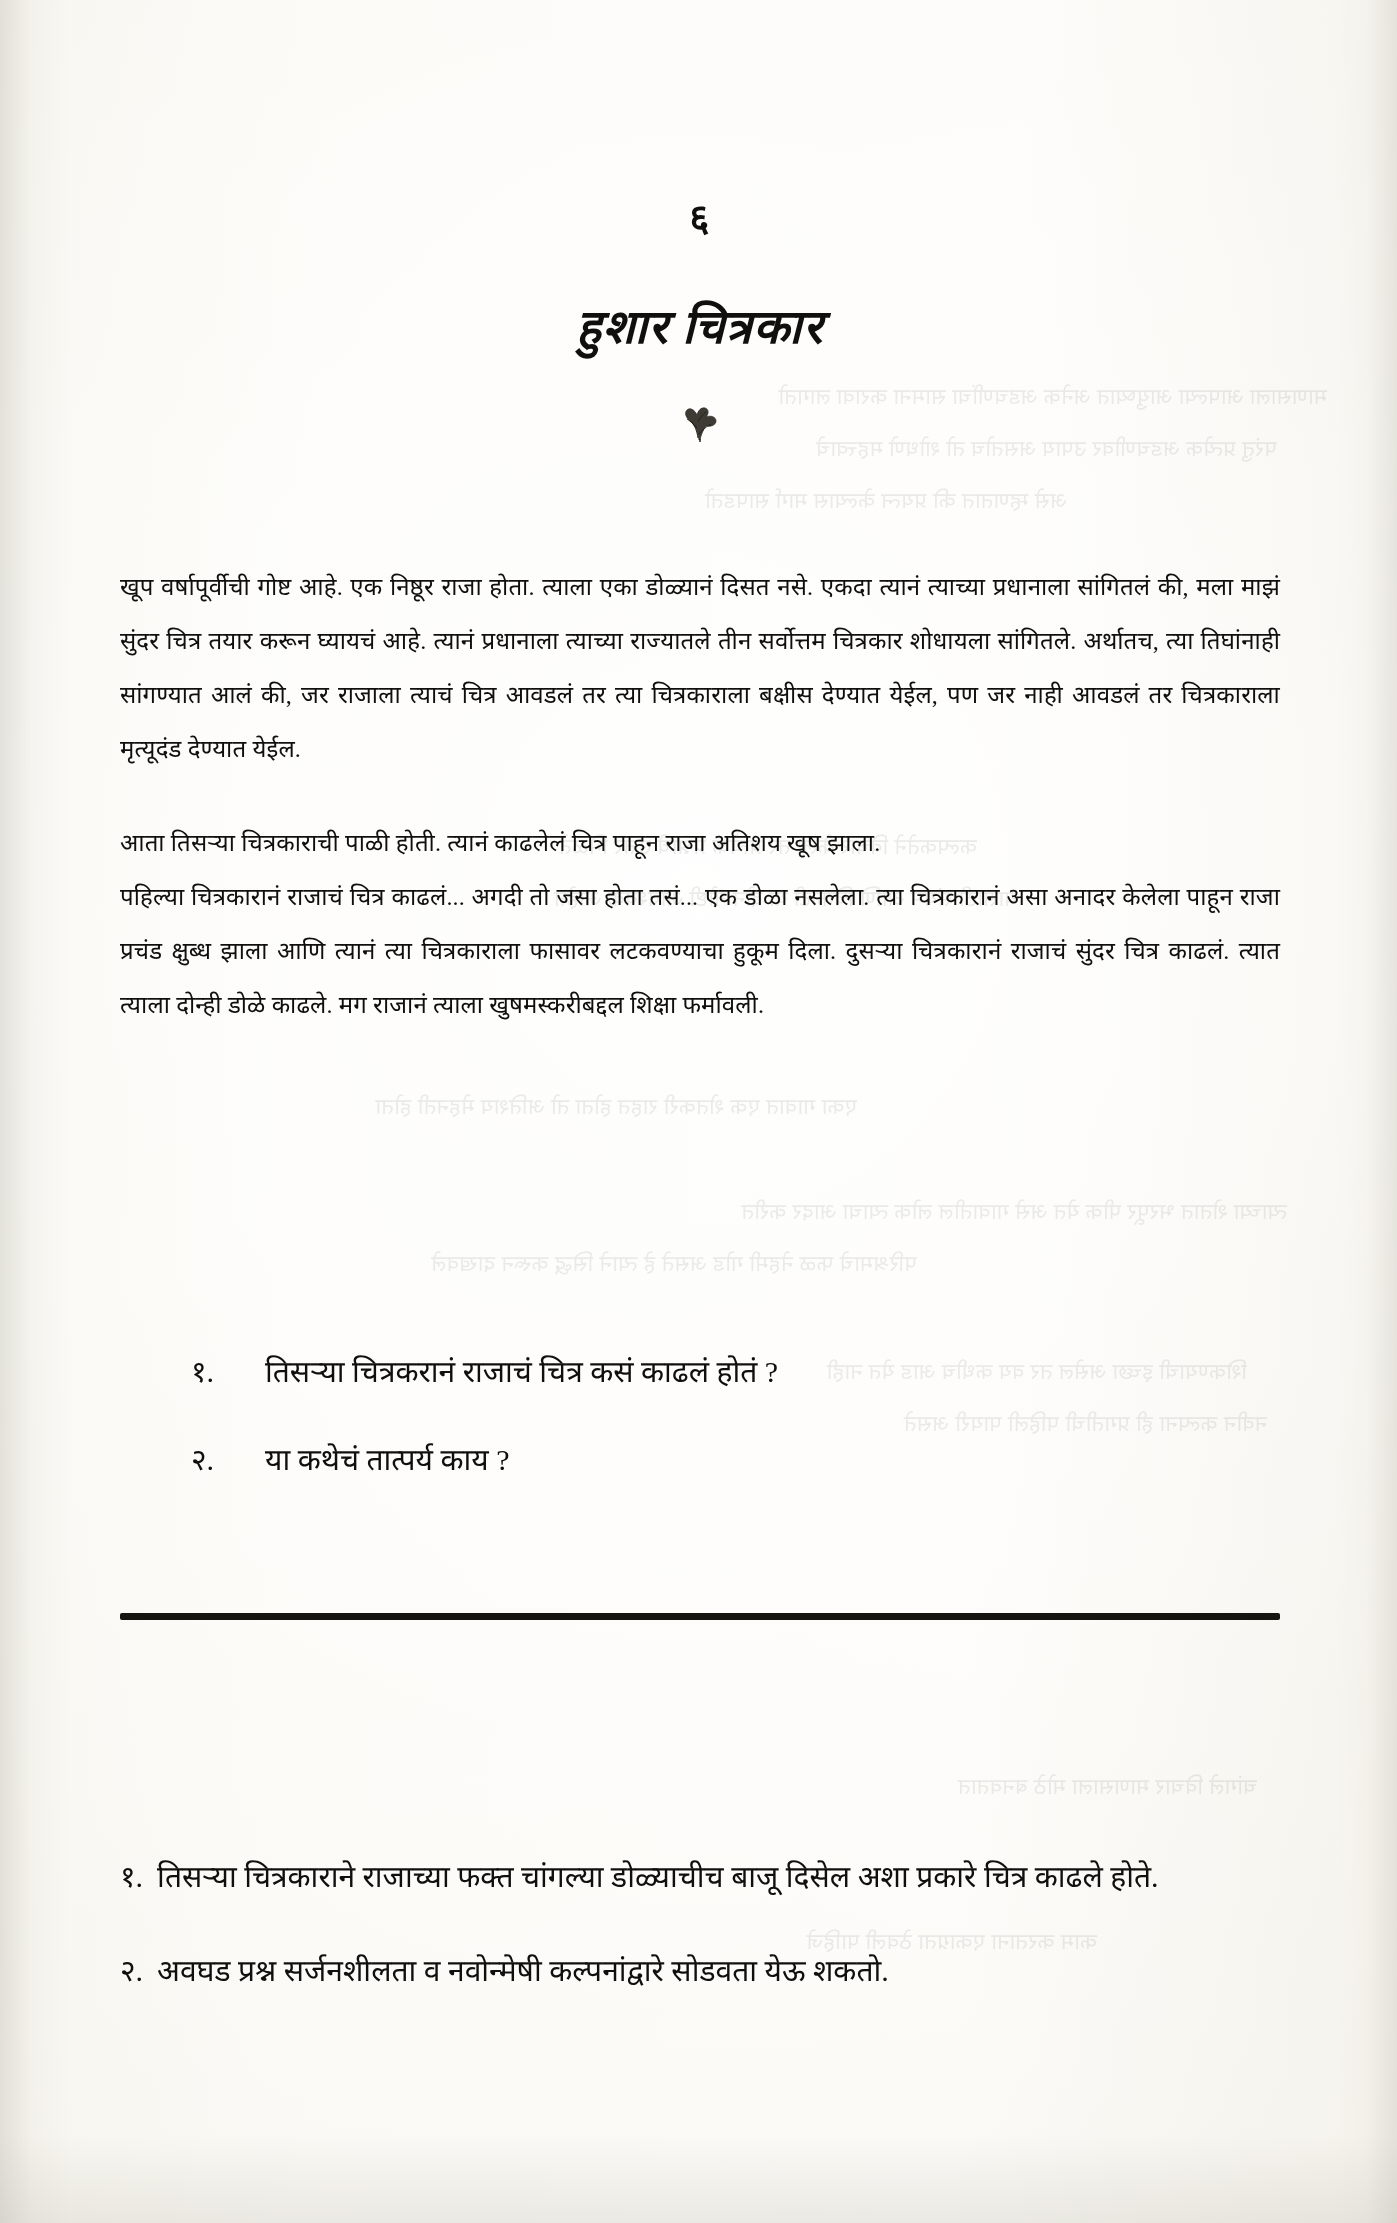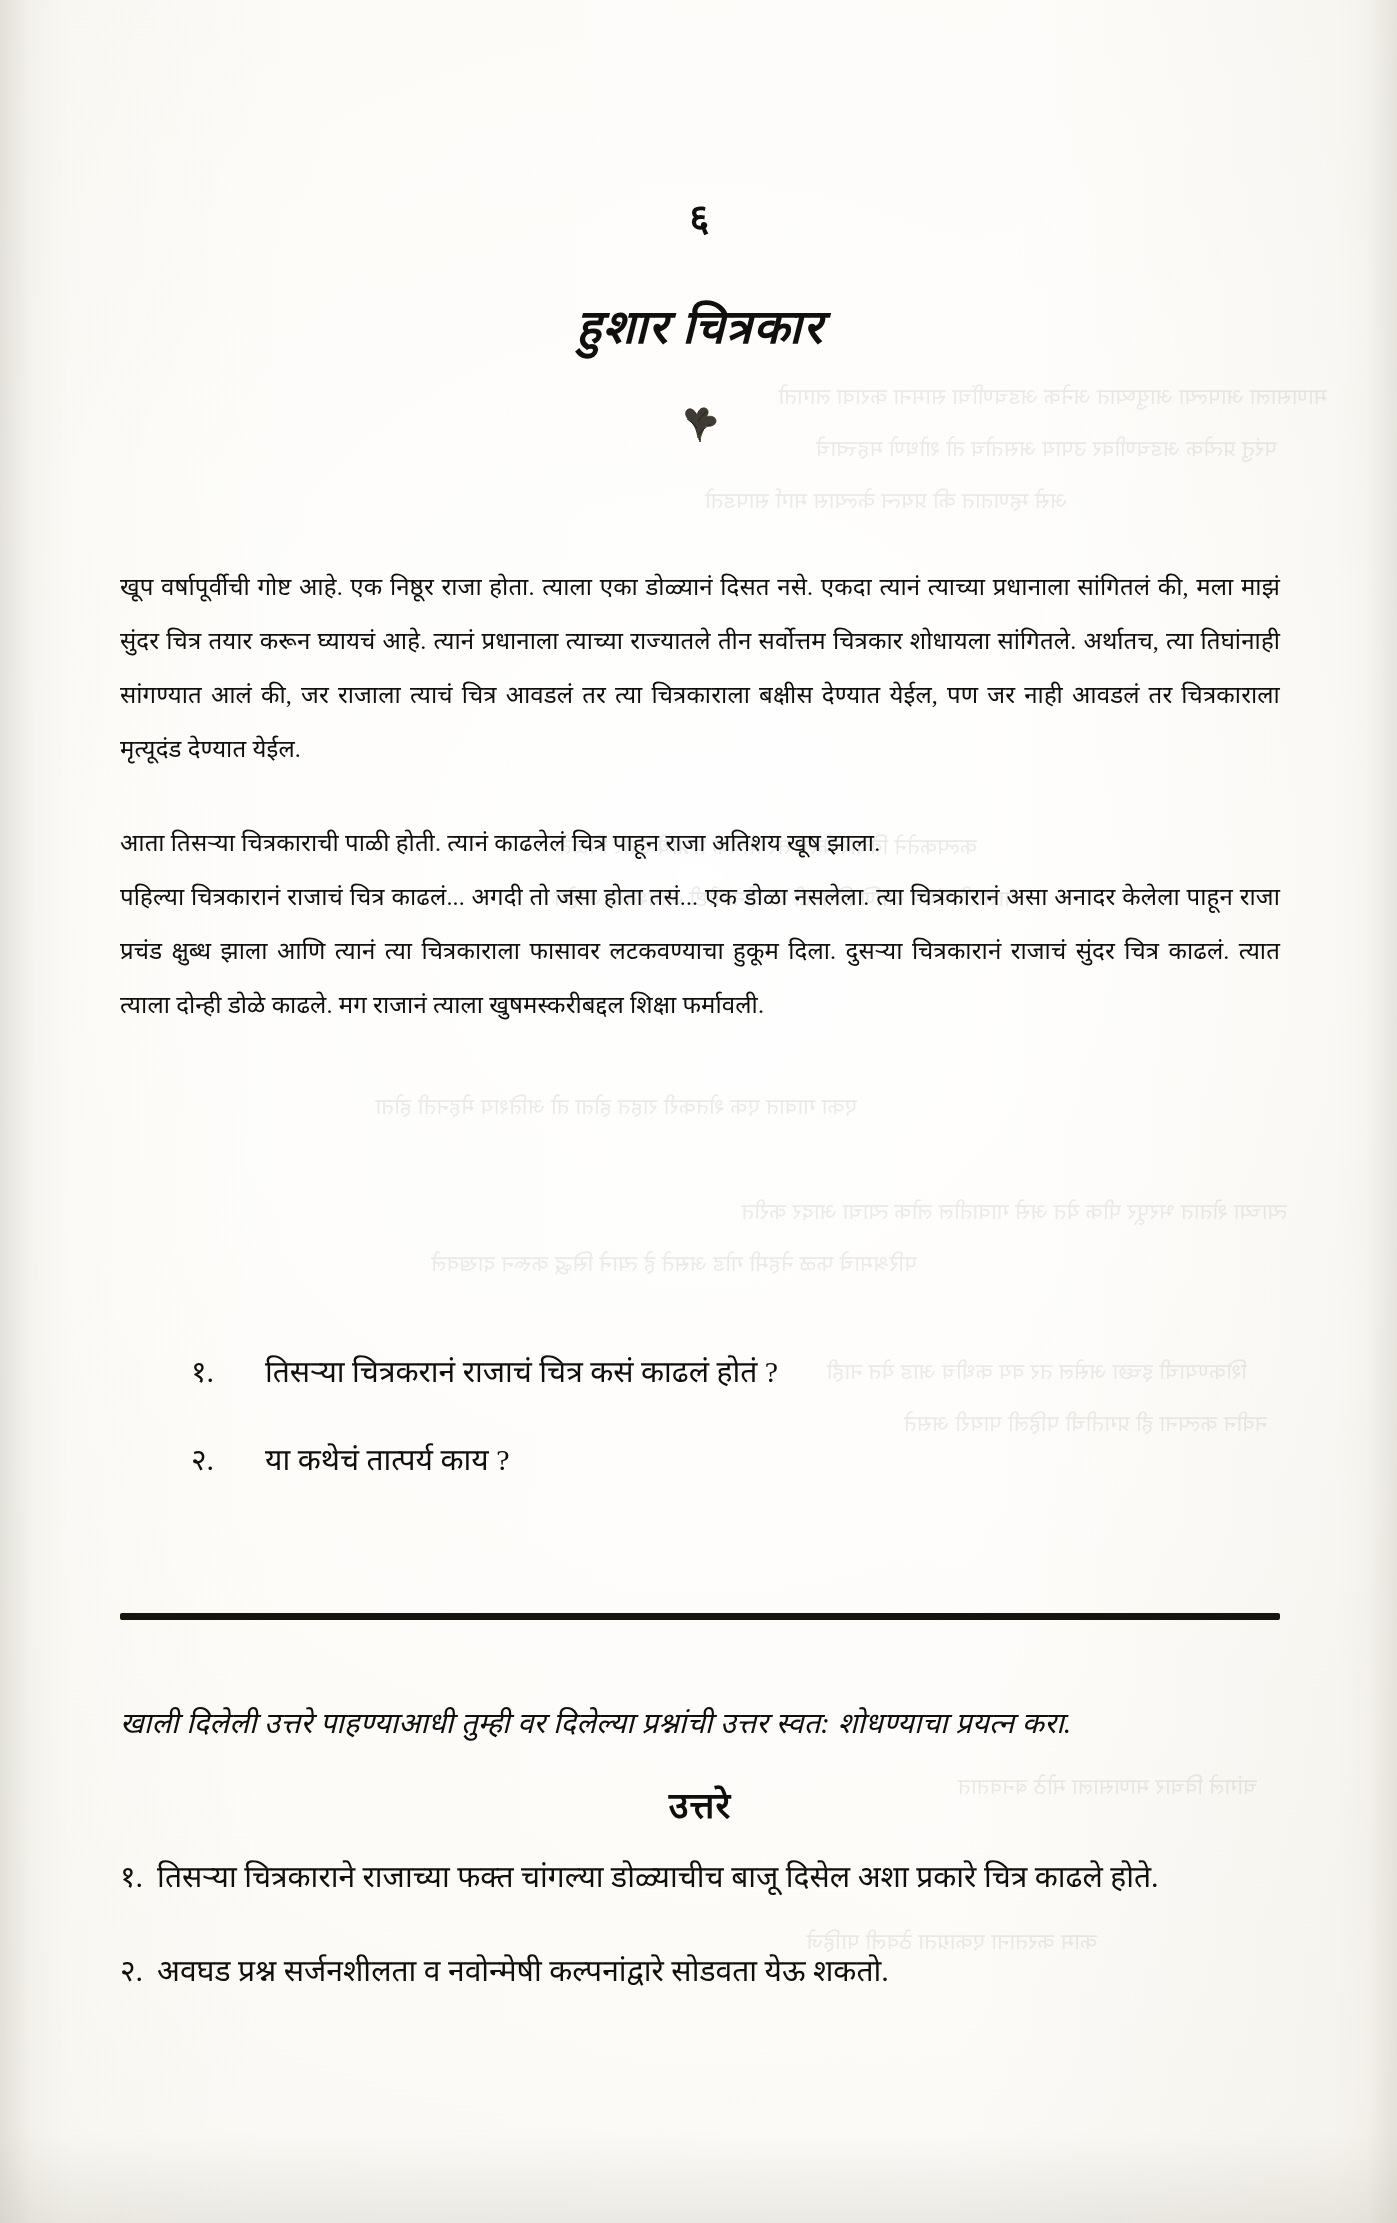--- a/index.html
+++ b/index.html
@@ -275,23 +275,21 @@
         <span class="q-text">तिसऱ्या चित्रकरानं राजाचं चित्र कसं काढलं होतं ?</span>
       </div>
       <div class="q-item">
         <span class="q-num">२.</span>
         <span class="q-text">या कथेचं तात्पर्य काय ?</span>
       </div>
     </div>
 
     <div class="thick-divider"></div>
 
-    <div class="answers-note">खाली दिलेली उत्तरे पाहण्याआधी तुम्ही वर दिलेल्या प्रश्नांची उत्तर स्वत: शोधण्याचा प्रयत्न करा.</div>
-
-    <div class="answers-title">उत्तरे</div>
+
 
     <div class="answers-list">
       <div class="a-item">
         <span class="a-num">१.</span>
         <span class="a-text">तिसऱ्या चित्रकाराने राजाच्या फक्त चांगल्या डोळ्याचीच बाजू दिसेल अशा प्रकारे चित्र काढले होते.</span>
       </div>
       <div class="a-item">
         <span class="a-num">२.</span>
         <span class="a-text">अवघड प्रश्न सर्जनशीलता व नवोन्मेषी कल्पनांद्वारे सोडवता येऊ शकतो.</span>
       </div>

